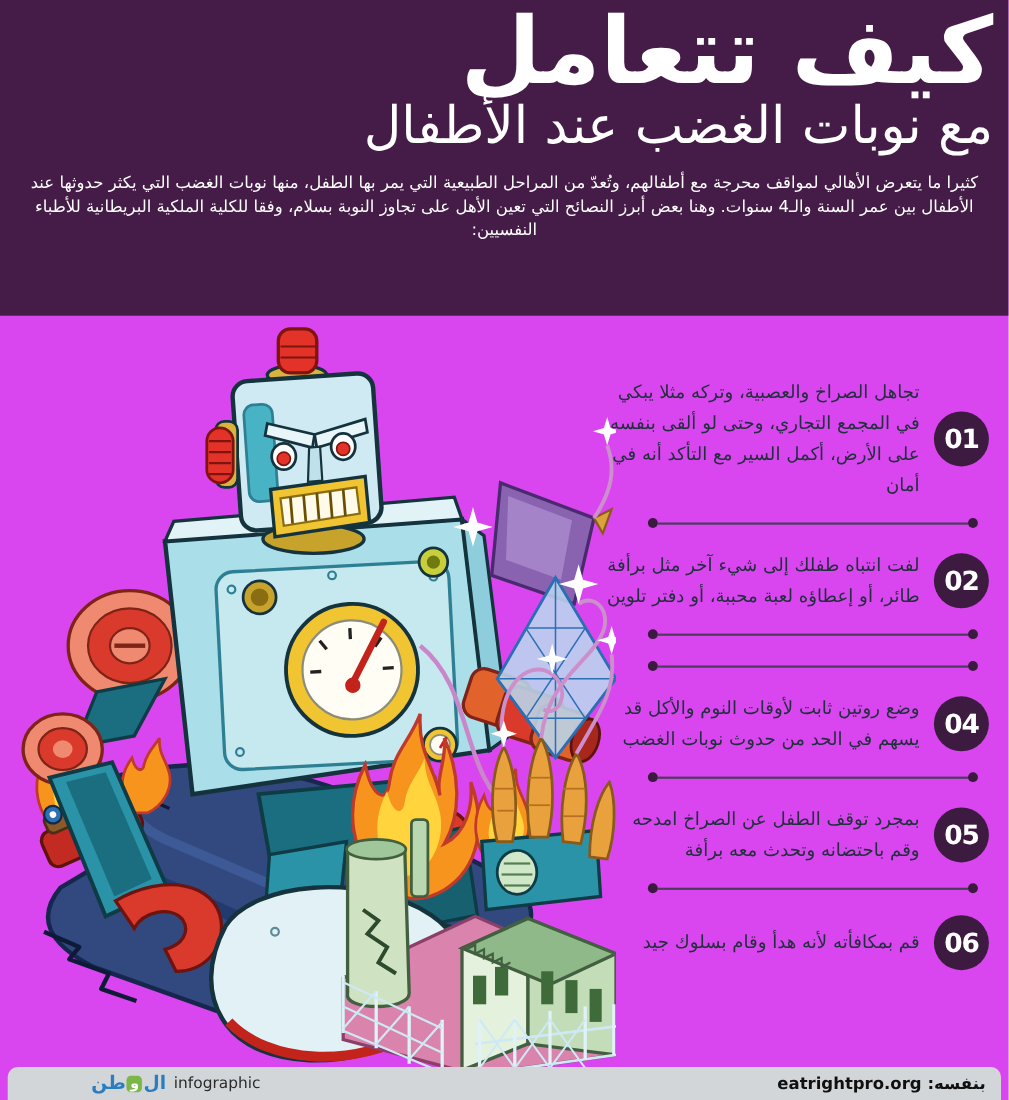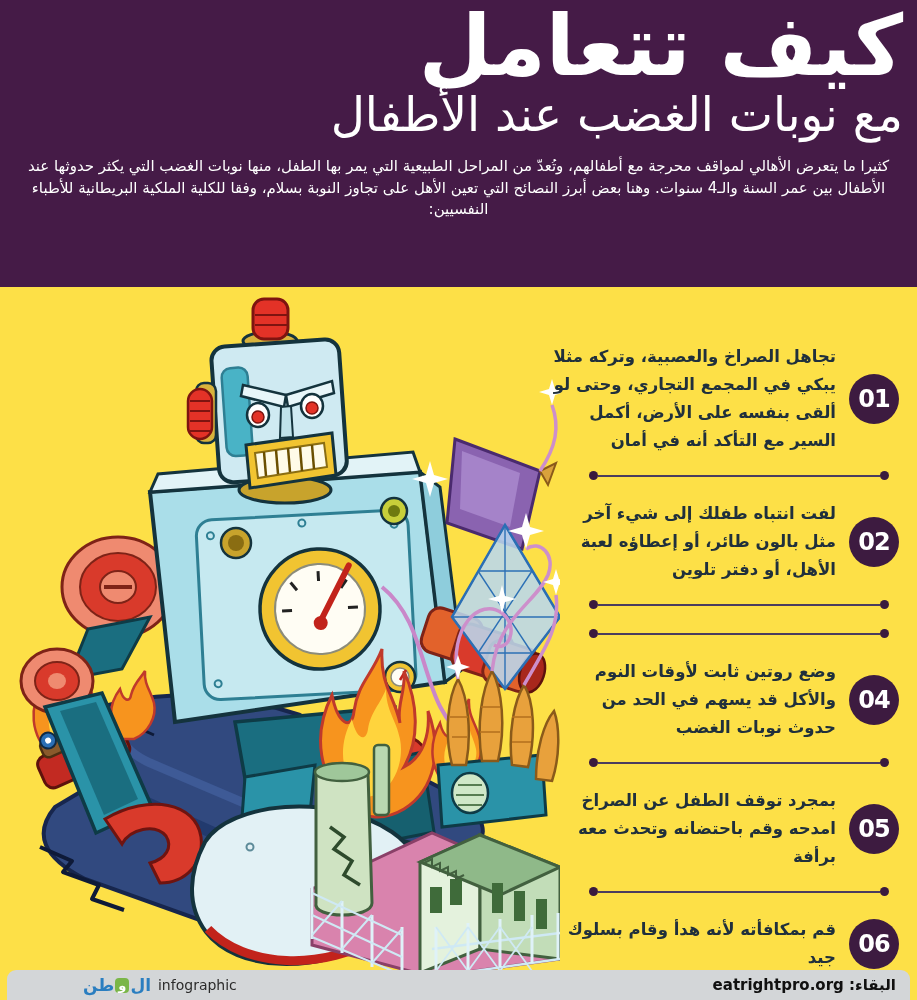--- a/index.html
+++ b/index.html
@@ -1,19 +1,19 @@
 <!DOCTYPE html>
 <html lang="ar"><head>
 <meta charset="utf-8">
 <style>
   html,body{margin:0;padding:0;background:#e8e8e8;}
   *{box-sizing:border-box;}
   .page{
     position:relative;width:917px;height:1000px;overflow:hidden;
-    background:#fde047;
+    background:#d946ef;
     font-family:"DejaVu Sans","Liberation Sans",sans-serif;
     direction:rtl;
   }
   
   .header{
     position:absolute;top:0;left:0;width:917px;height:287px;
     background:#451b47;color:#ffffff;overflow:hidden;
   }
   .title-1{
     margin:4px 14px 0 0;font-size:84px;line-height:1.02;font-weight:bold;
@@ -36,21 +36,21 @@
   
   .tips{position:absolute;top:56px;right:18px;width:350px;direction:rtl;}
   .tip{display:flex;align-items:center;gap:13px;}
   .tip-badge{
     flex:none;width:50px;height:50px;border-radius:50%;
     background:#3d1b40;color:#ffffff;font-size:24px;font-weight:bold;
     display:flex;align-items:center;justify-content:center;
     letter-spacing:-1px;direction:ltr;
   }
   .tip-text{
-    flex:1;font-size:16.5px;font-weight:bold;line-height:28px;
+    flex:1;font-size:16.5px;font-weight:normal;line-height:28px;
     color:#20303c;text-align:right;
   }
   .sep{display:flex;align-items:center;width:300px;margin:16px 10px 20px 0;}
   .sep .dot{width:9px;height:9px;border-radius:50%;background:#3a1a3e;flex:none;}
   .sep .line{flex:1;height:2px;background:#4b3c5e;}
   
   .footer{
     position:absolute;left:7px;right:7px;bottom:0;height:30px;
     background:#d3d6d8;border-radius:9px 9px 0 0;
     display:flex;align-items:center;justify-content:space-between;
@@ -314,21 +314,21 @@
         <div class="tip-text">تجاهل الصراخ والعصبية، وتركه مثلا يبكي في المجمع التجاري، وحتى لو ألقى بنفسه على الأرض، أكمل السير مع التأكد أنه في أمان</div>
       </div>
       <div class="sep">
           <span class="dot"></span>
           <span class="line"></span>
           <span class="dot"></span>
         </div>
 
       <div class="tip">
         <div class="tip-badge">02</div>
-        <div class="tip-text">لفت انتباه طفلك إلى شيء آخر مثل بالون طائر، أو إعطاؤه لعبة الأهل، أو دفتر تلوين</div>
+        <div class="tip-text">لفت انتباه طفلك إلى شيء آخر مثل برأفة طائر، أو إعطاؤه لعبة محببة، أو دفتر تلوين</div>
       </div>
       <div class="sep">
           <span class="dot"></span>
           <span class="line"></span>
           <span class="dot"></span>
         </div>
 
       <div class="sep">
           <span class="dot"></span>
           <span class="line"></span>
@@ -358,21 +358,21 @@
       <div class="tip">
         <div class="tip-badge">06</div>
         <div class="tip-text">قم بمكافأته لأنه هدأ وقام بسلوك جيد</div>
       </div>
 
     </div>
   </div>
 
   <footer class="footer">
     <div class="source">
-      <span>البقاء:</span>
+      <span>بنفسه:</span>
       <span class="src-url">eatrightpro.org</span>
     </div>
     <div class="brand">
       <span class="logo">
           <span>ال</span>
           <span class="waw">و</span>
           <span>طن</span>
         </span>
       <span class="brand-sub">infographic</span>
     </div>

